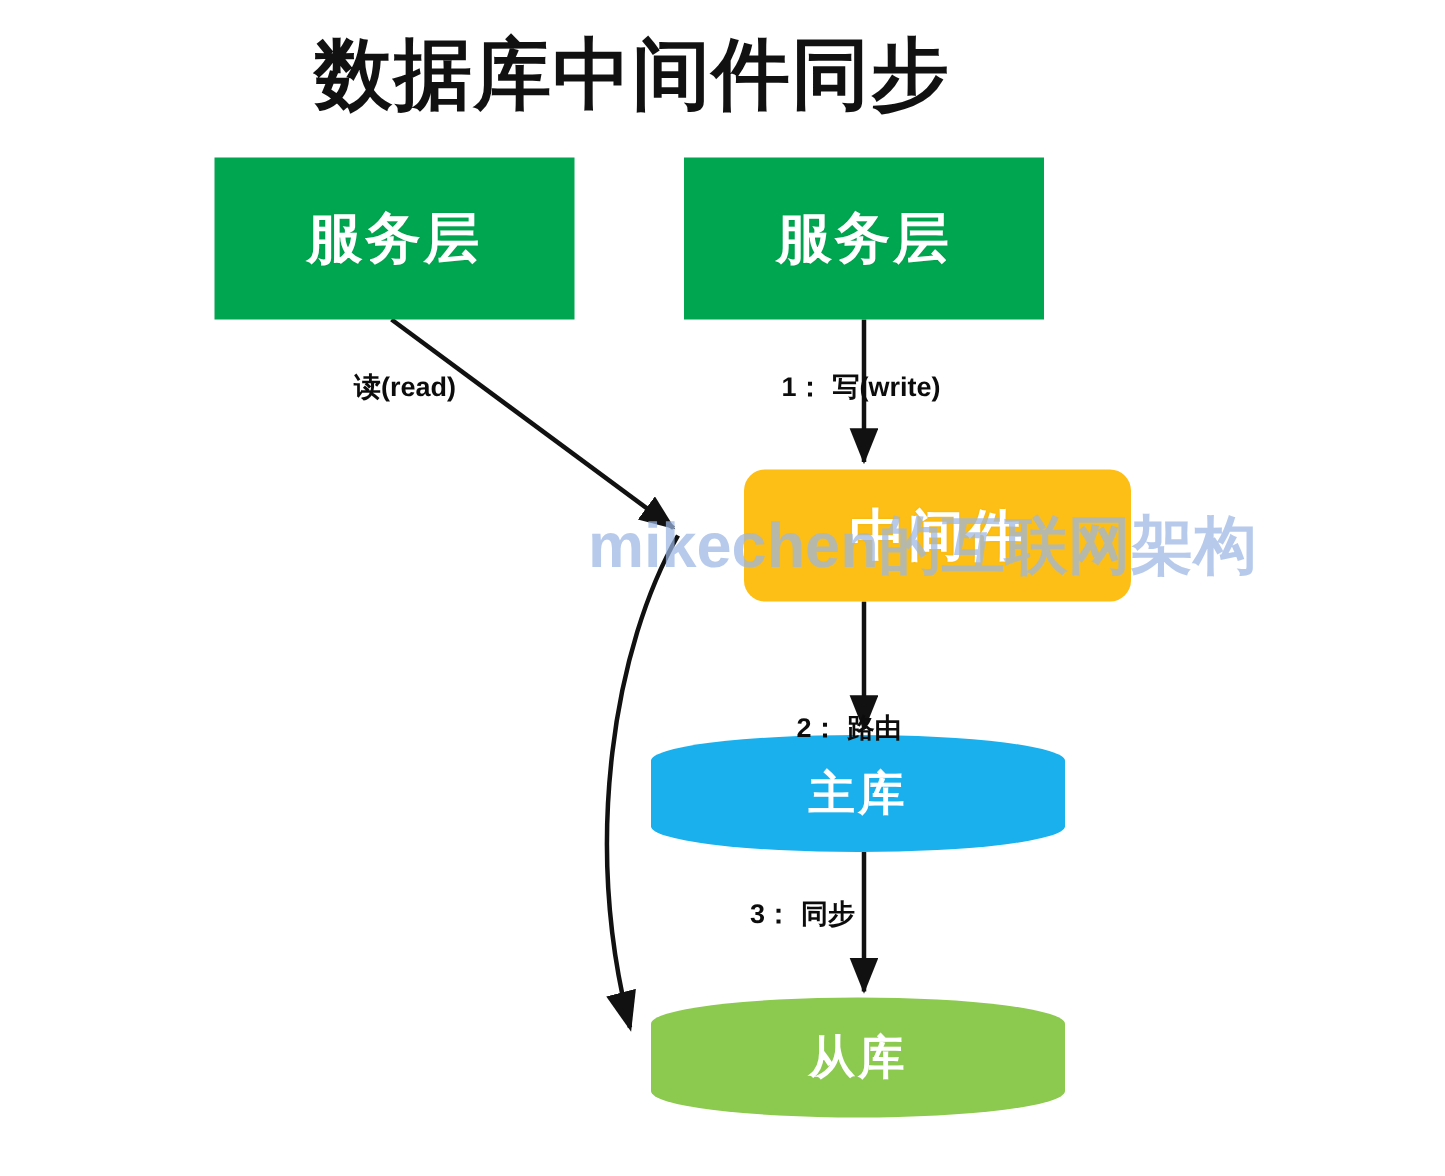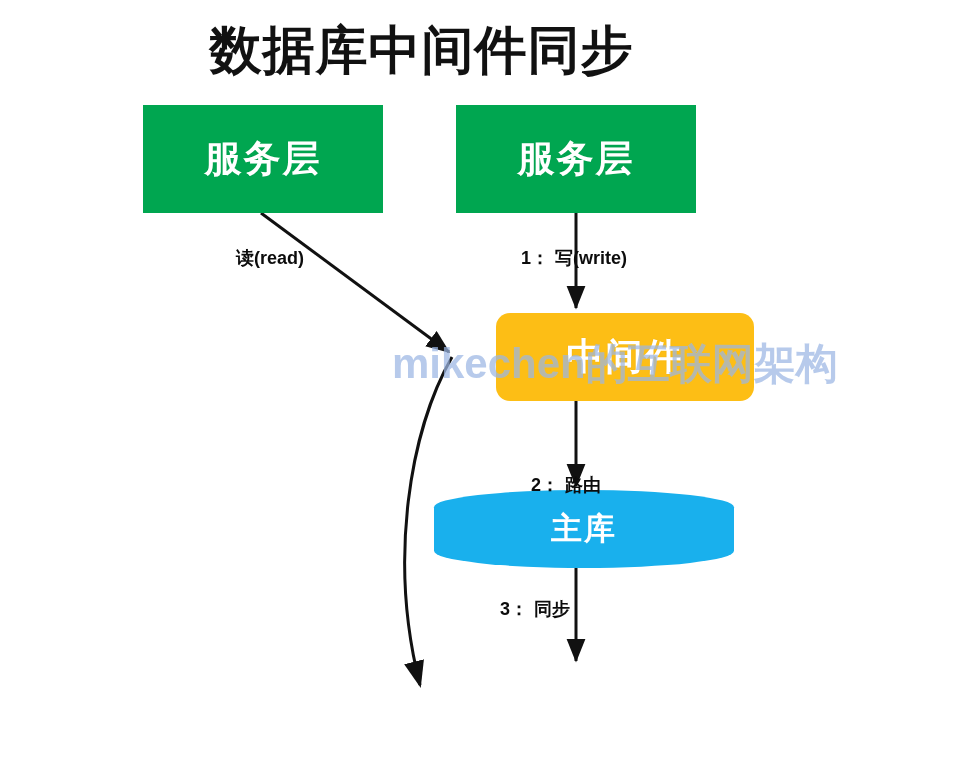--- a/index.html
+++ b/index.html
@@ -106,21 +106,21 @@
     border-radius: 50% / 22%;
   }
   .cylinder .cyl-label {
     position: relative;
     z-index: 2;
   }
 
   .node-master {
     left: 434px;
     top: 490px;
-    width: 300px;
+    width: 276px;
     height: 78px;
   }
   .node-master .cyl-body { background: #19b0ed; }
 
   .node-slave {
     left: 434px;
     top: 665px;
     width: 276px;
     height: 80px;
   }
@@ -197,20 +197,24 @@
 
   <div class="node node-middleware">
     <span>中间件</span>
   </div>
 
   <div class="cylinder node-master">
     <span class="cyl-body"></span>
     <span class="cyl-label">主库</span>
   </div>
 
+  <div class="cylinder node-slave">
+    <span class="cyl-body"></span>
+    <span class="cyl-label">从库</span>
+  </div>
 
   <div class="edge-label label-read">
     <span class="step-no"></span><span>读(read)</span>
   </div>
 
   <div class="edge-label label-write">
     <span class="step-no">1：</span><span>写(write)</span>
   </div>
 
   <div class="edge-label label-route">

